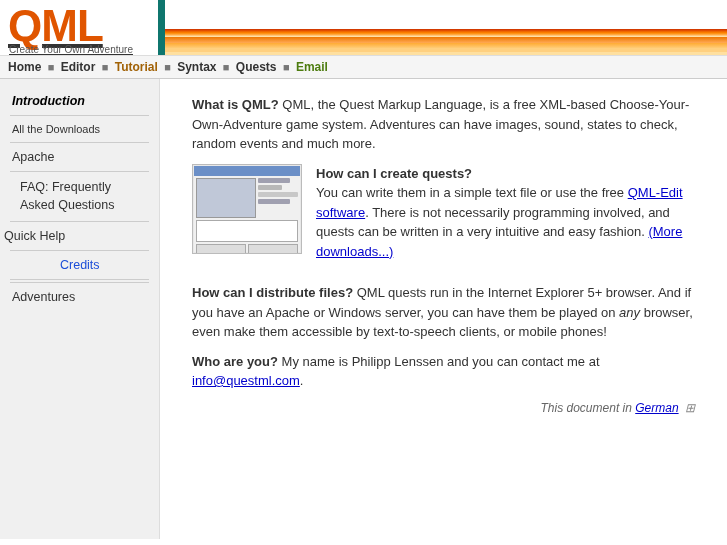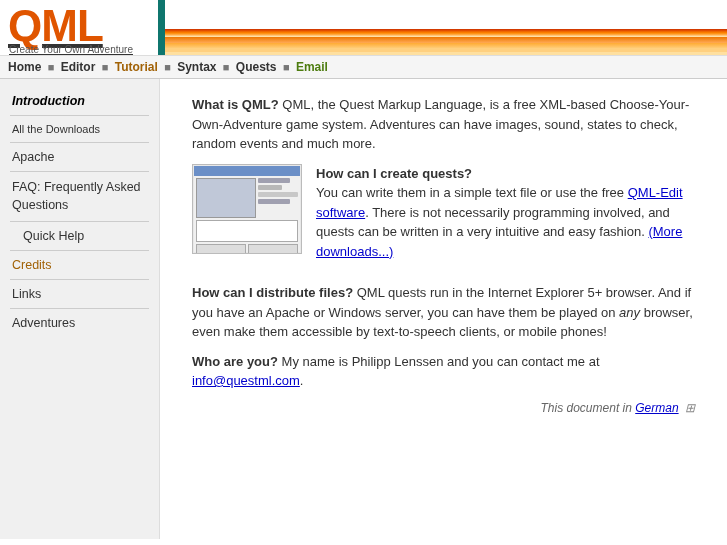--- a/index.html
+++ b/index.html
@@ -194,27 +194,26 @@
 
 <div id="layout">
 
   <div id="sidebar">
     <a class="sidebar-item active" href="#" style="display:block; padding:5px 12px; font-size:12.5px; font-weight:bold; font-style:italic; color:#000; text-decoration:none;"><span>Introduction</span></a>
     <hr class="sidebar-divider" style="border:none; border-top:1px solid #ccc; margin:2px 10px;">
     <a class="sidebar-item" href="#" style="display:block; padding:5px 12px; font-size:11px; color:#333; text-decoration:none;"><span>All the Downloads</span></a>
     <hr class="sidebar-divider" style="border:none; border-top:1px solid #ccc; margin:2px 10px;">
     <a class="sidebar-item" href="#" style="display:block; padding:5px 12px; font-size:12.5px; color:#333; text-decoration:none;"><span>Apache</span></a>
     <hr class="sidebar-divider" style="border:none; border-top:1px solid #ccc; margin:2px 10px;">
-    <a class="sidebar-item" href="#" style="display:block; padding:5px 12px; font-size:12.5px; color:#333; text-decoration:none; line-height:1.4;"><span>FAQ: Frequently Asked Questions</span></a>
-    <hr class="sidebar-divider" style="border:none; border-top:1px solid #ccc; margin:2px 10px;">
-    <a class="sidebar-item" href="#" style="display:block; padding:5px 23px; font-size:12.5px; color:#333; text-decoration:none;"><span>Quick Help</span></a>
-    <hr class="sidebar-divider" style="border:none; border-top:1px solid #ccc; margin:2px 10px;">
-    <a class="sidebar-item" href="#" style="display:block; padding:5px 12px; font-size:12.5px; color:#a16207; text-decoration:none;"><span>Credits</span></a>
-    <hr class="sidebar-divider" style="border:none; border-top:1px solid #ccc; margin:2px 10px;">
-    <a class="sidebar-item" href="#" style="display:block; padding:5px 12px; font-size:12.5px; color:#333; text-decoration:none;"><span>Links</span></a>
+    <a class="sidebar-item" href="#" style="display:block; padding:5px 20px; font-size:12.5px; color:#333; text-decoration:none; line-height:1.4;"><span>FAQ: Frequently Asked Questions</span></a>
+    <hr class="sidebar-divider" style="border:none; border-top:1px solid #ccc; margin:2px 10px;">
+    <a class="sidebar-item" href="#" style="display:block; padding:5px 4px; font-size:12.5px; color:#333; text-decoration:none;"><span>Quick Help</span></a>
+    <hr class="sidebar-divider" style="border:none; border-top:1px solid #ccc; margin:2px 10px;">
+    <a class="sidebar-item" href="#" style="display:block; padding:5px 12px; font-size:12.5px; color:#1d4ed8; text-decoration:none;margin-left:48px;"><span>Credits</span></a>
+    <hr class="sidebar-divider" style="border:none; border-top:1px solid #ccc; margin:2px 10px;">
     <hr class="sidebar-divider" style="border:none; border-top:1px solid #ccc; margin:2px 10px;">
     <a class="sidebar-item" href="#" style="display:block; padding:5px 12px; font-size:12.5px; color:#333; text-decoration:none;"><span>Adventures</span></a>
   </div>
 
   <div id="main">
 
     <p>
       <span class="bold">What is QML?</span><span> QML, the Quest Markup Language, is a free XML-based Choose-Your-Own-Adventure game system. Adventures can have images, sound, states to check, random events and much more.</span>
     </p>
 

